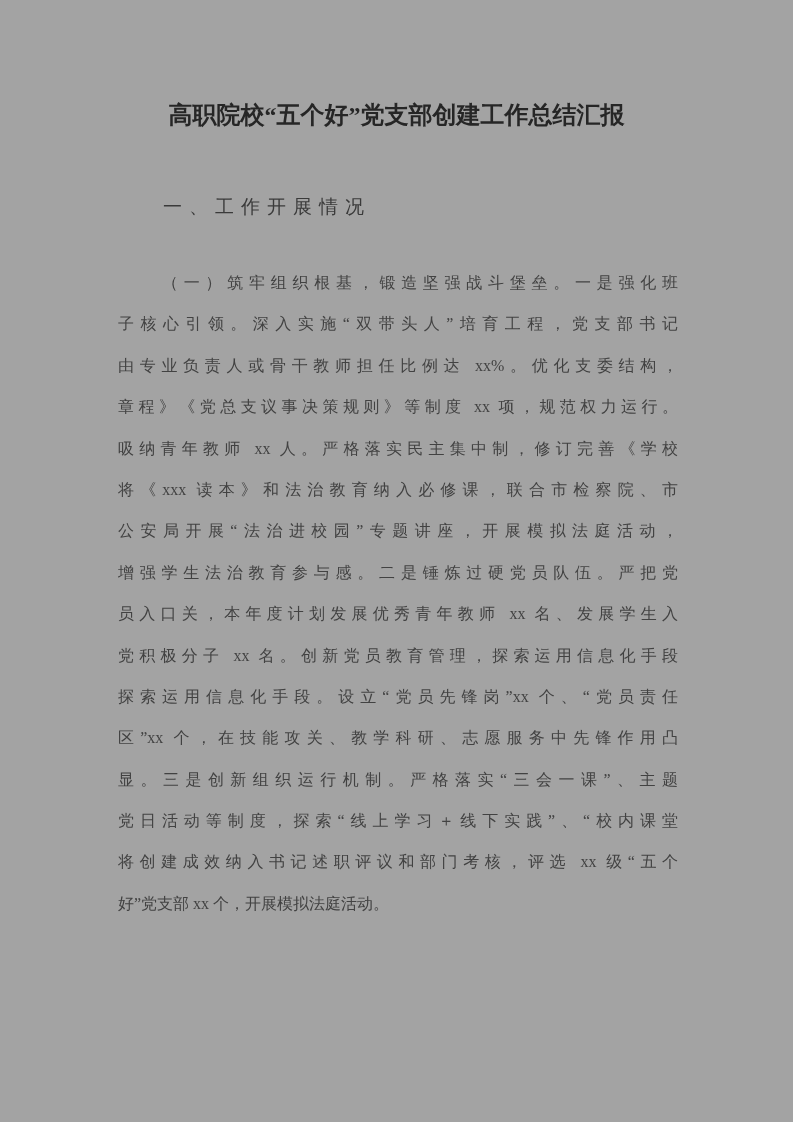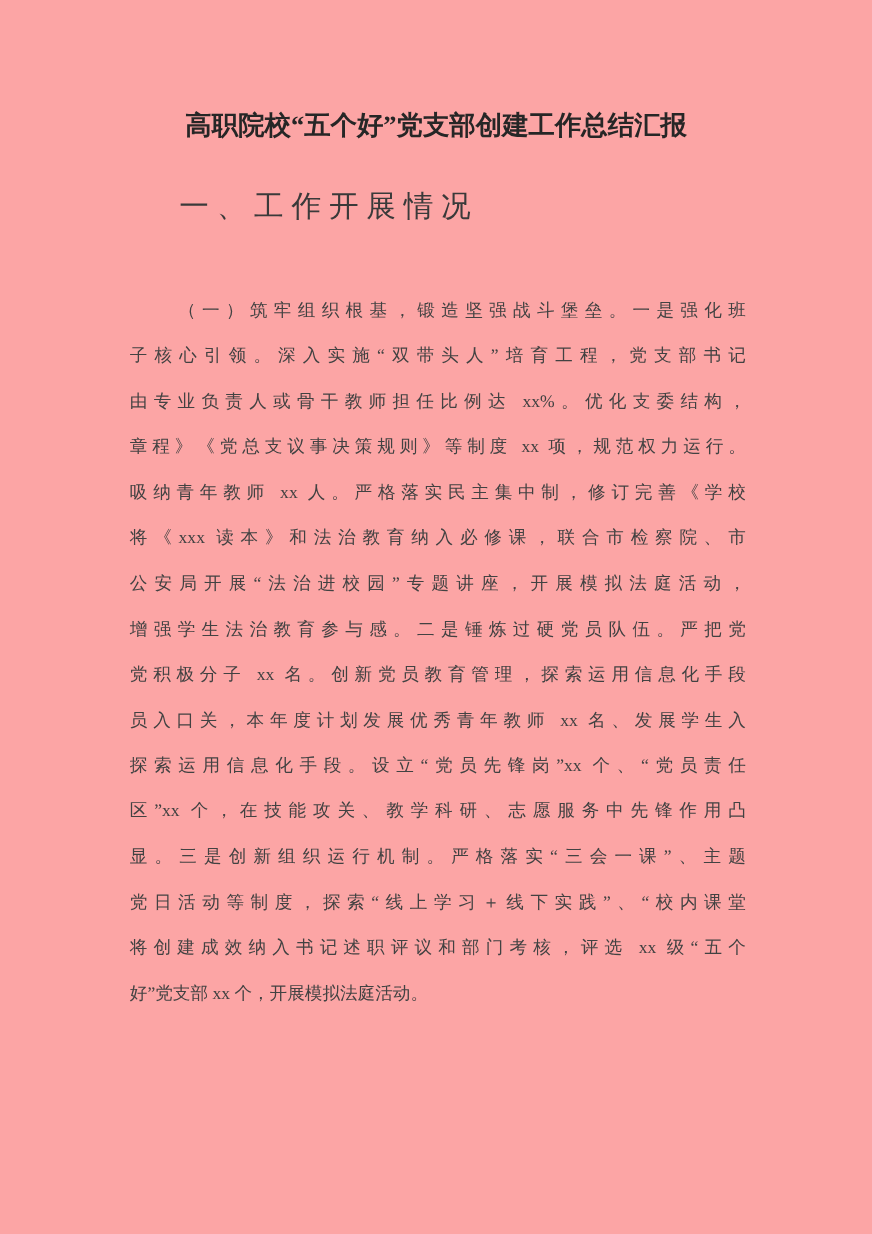--- a/index.html
+++ b/index.html
@@ -4,40 +4,40 @@
 <style>
   html, body {
     margin: 0;
     padding: 0;
     background: #ffffff;
   }
   .page {
     position: relative;
     width: 793px;
     height: 1122px;
-    background: #fca5a5;
+    background: #a3a3a3;
     overflow: hidden;
     font-family: "Liberation Serif", "DejaVu Serif", serif;
   }
   .doc-title {
     position: absolute;
     top: 97px;
     left: 0;
     width: 793px;
     text-align: center;
     font-size: 24px;
     font-weight: 700;
     line-height: 36px;
     color: #262626;
   }
   .section-heading {
     position: absolute;
-    top: 170px;
+    top: 190px;
     left: 163px;
-    font-size: 27px;
+    font-size: 19px;
     font-weight: 400;
     line-height: 34px;
     letter-spacing: 7px;
     color: #3a3a3a;
     white-space: nowrap;
   }
   .body-paragraph {
     position: absolute;
     top: 262px;
     left: 118px;
@@ -70,22 +70,22 @@
 
   <div class="body-paragraph">
       <div class="body-line first">（一）筑牢组织根基，锻造坚强战斗堡垒。一是强化班</div>
       <div class="body-line">子核心引领。深入实施“双带头人”培育工程，党支部书记</div>
       <div class="body-line">由专业负责人或骨干教师担任比例达 xx%。优化支委结构，</div>
       <div class="body-line">章程》《党总支议事决策规则》等制度 xx 项，规范权力运行。</div>
       <div class="body-line">吸纳青年教师 xx 人。严格落实民主集中制，修订完善《学校</div>
       <div class="body-line">将《xxx 读本》和法治教育纳入必修课，联合市检察院、市</div>
       <div class="body-line">公安局开展“法治进校园”专题讲座，开展模拟法庭活动，</div>
       <div class="body-line">增强学生法治教育参与感。二是锤炼过硬党员队伍。严把党</div>
+      <div class="body-line">员入口关，本年度计划发展优秀青年教师 xx 名、发展学生入</div>
       <div class="body-line">党积极分子 xx 名。创新党员教育管理，探索运用信息化手段</div>
-      <div class="body-line">员入口关，本年度计划发展优秀青年教师 xx 名、发展学生入</div>
       <div class="body-line">探索运用信息化手段。设立“党员先锋岗”xx 个、“党员责任</div>
       <div class="body-line">区”xx 个，在技能攻关、教学科研、志愿服务中先锋作用凸</div>
       <div class="body-line">显。三是创新组织运行机制。严格落实“三会一课”、主题</div>
       <div class="body-line">党日活动等制度，探索“线上学习＋线下实践”、“校内课堂</div>
       <div class="body-line">将创建成效纳入书记述职评议和部门考核，评选 xx 级“五个</div>
       <div class="body-line final">好”党支部 xx 个，开展模拟法庭活动。</div>
     </div>
 </div>
 
 </body></html>

